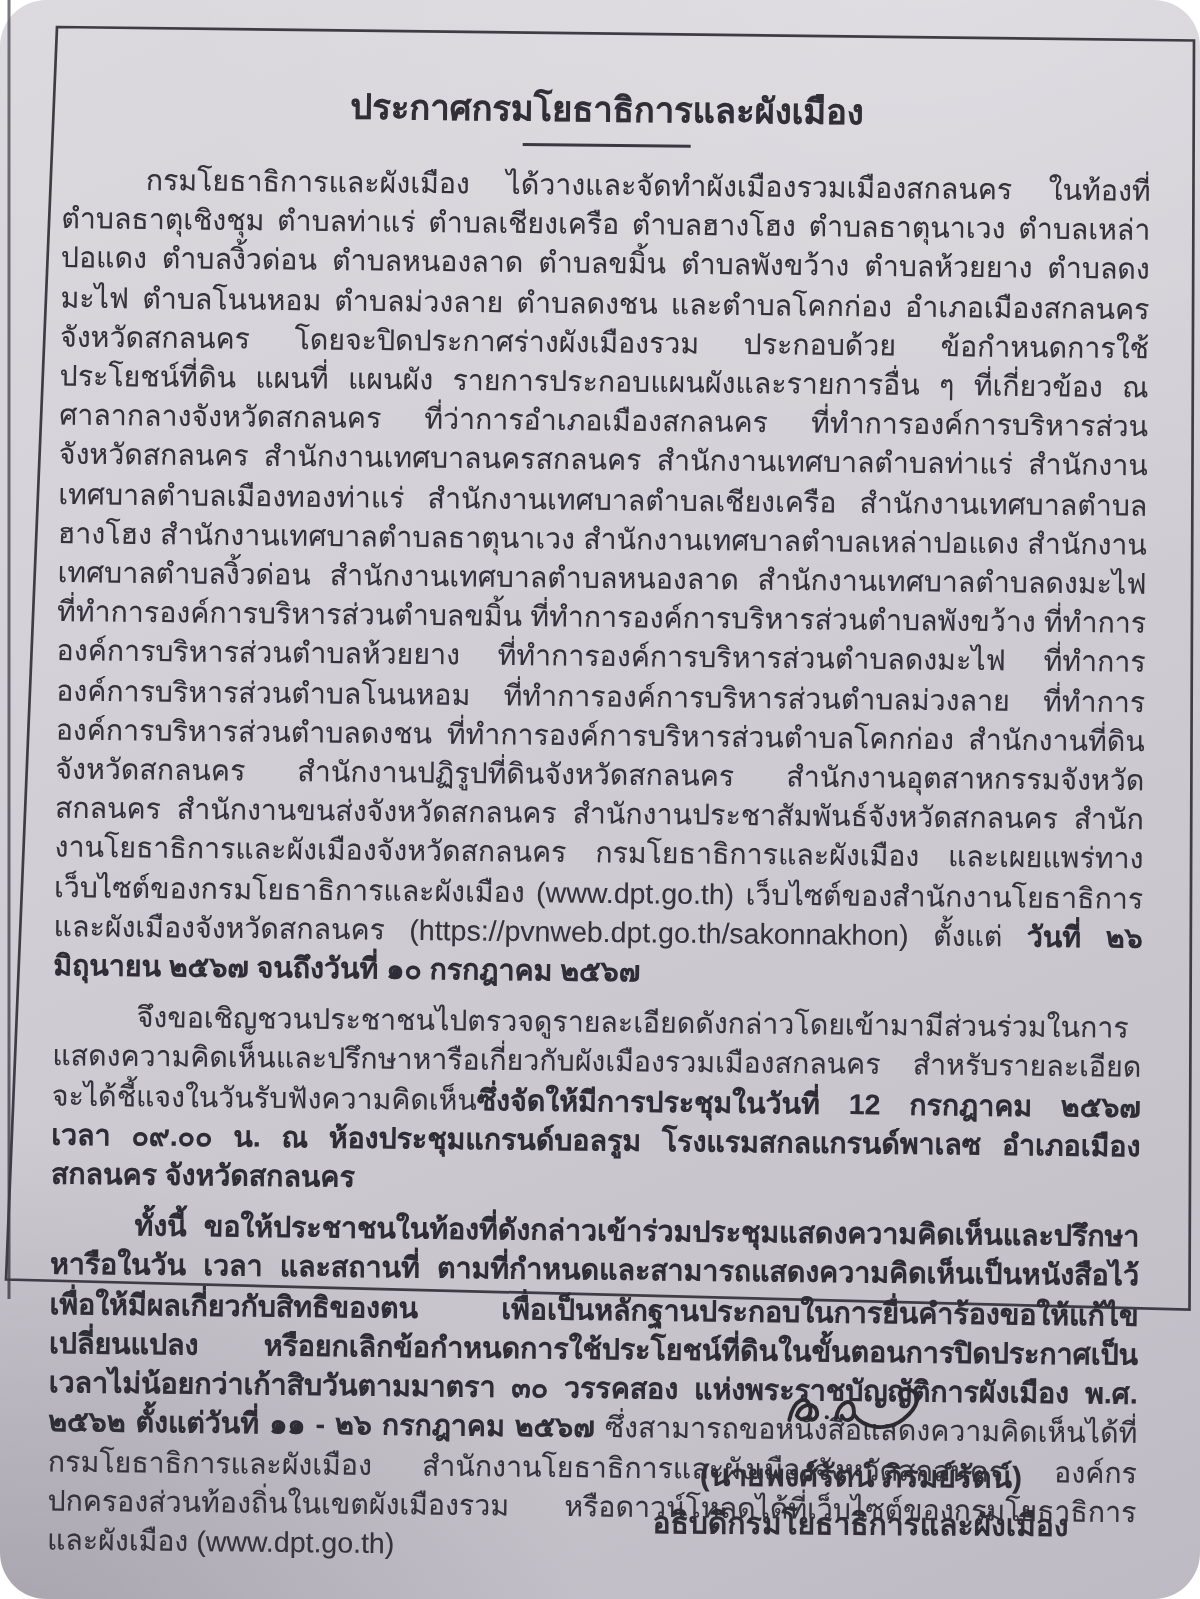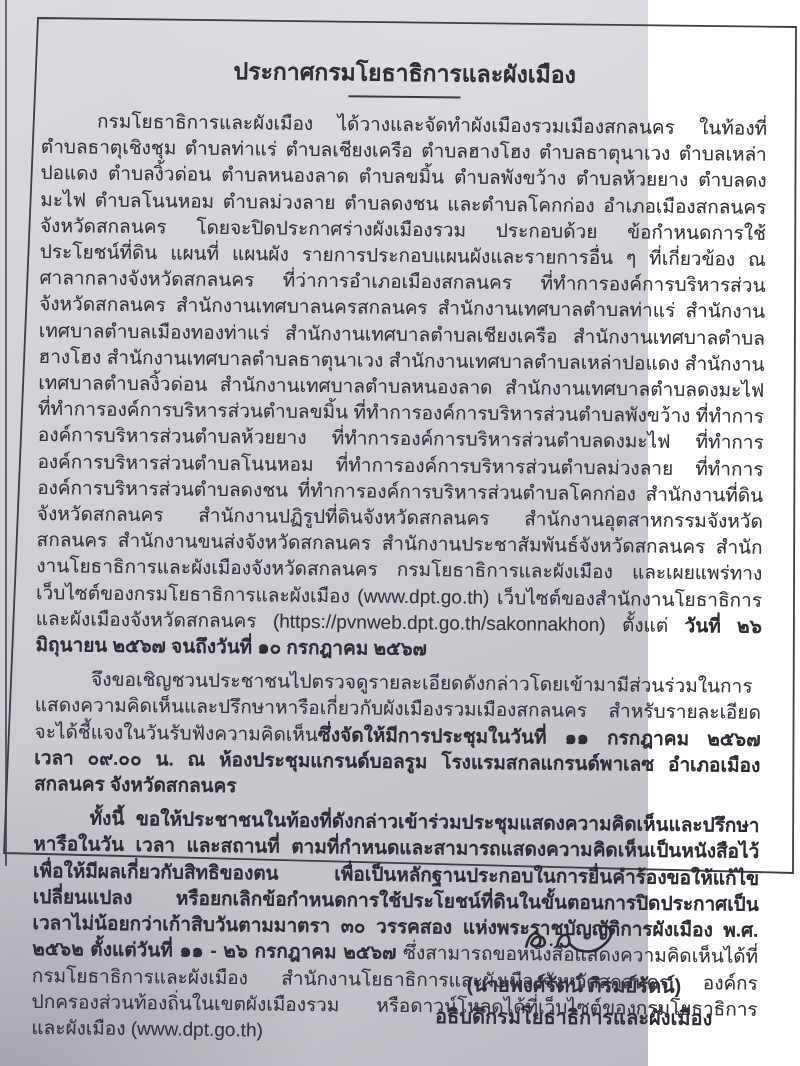--- a/index.html
+++ b/index.html
@@ -1,25 +1,26 @@
 <!DOCTYPE html>
 <html lang="th"><head>
 <meta charset="utf-8">
 <style>
   html,body{margin:0;padding:0;}
   body{
     width:800px;height:1066px;overflow:hidden;
     font-family:"Liberation Sans","DejaVu Sans",sans-serif;
   }
   .photo{
-    position:relative;width:648px;height:1066px;
+    position:relative;width:800px;height:1066px;
     background:
       radial-gradient(90% 60% at 0% 104%, rgba(82,78,90,.28), rgba(82,78,90,0) 55%),
       radial-gradient(120% 80% at 78% -6%, rgba(255,255,255,.22), rgba(255,255,255,0) 55%),
       linear-gradient(158deg,#dcd9df 0%,#d4d1d8 30%,#cdcad2 55%,#c6c3cb 78%,#bdbac3 100%);
+    border-radius: 31px;
   }
   
   .paper-edge{
     position:absolute;left:5px;top:0;width:2px;height:866px;
     background:linear-gradient(#4d4a55 0%,#3d3b45 70%,#34323c 100%);
     opacity:.75;filter:blur(.4px);
   }
   .frame-svg{position:absolute;left:0;top:0;}
   .doc-body{
     position:absolute;left:42px;top:46px;width:726px;
@@ -54,21 +55,21 @@
   <svg class="frame-svg" width="800" height="1066" viewBox="0 0 800 1066" aria-hidden="true">
     <polygon points="38,18 796,27 793,873 4,853" fill="none" stroke="#3e3d45" stroke-width="1.8"></polygon>
   </svg>
 
   <div class="doc-body">
     <h1 class="doc-title">ประกาศกรมโยธาธิการและผังเมือง</h1>
     <div class="title-rule"></div>
 
     <p class="para"><span class="run">กรมโยธาธิการและผังเมือง ได้วางและจัดทำผังเมืองรวมเมืองสกลนคร ในท้องที่ตำบลธาตุเชิงชุม ตำบลท่าแร่ ตำบลเชียงเครือ ตำบลฮางโฮง ตำบลธาตุนาเวง ตำบลเหล่าปอแดง ตำบลงิ้วด่อน ตำบลหนองลาด ตำบลขมิ้น ตำบลพังขว้าง ตำบลห้วยยาง ตำบลดงมะไฟ ตำบลโนนหอม ตำบลม่วงลาย ตำบลดงชน และตำบลโคกก่อง อำเภอเมืองสกลนคร จังหวัดสกลนคร โดยจะปิดประกาศร่างผังเมืองรวม ประกอบด้วย ข้อกำหนดการใช้ประโยชน์ที่ดิน แผนที่ แผนผัง รายการประกอบแผนผังและรายการอื่น ๆ ที่เกี่ยวข้อง ณ ศาลากลางจังหวัดสกลนคร ที่ว่าการอำเภอเมืองสกลนคร ที่ทำการองค์การบริหารส่วนจังหวัดสกลนคร สำนักงานเทศบาลนครสกลนคร สำนักงานเทศบาลตำบลท่าแร่ สำนักงานเทศบาลตำบลเมืองทองท่าแร่ สำนักงานเทศบาลตำบลเชียงเครือ สำนักงานเทศบาลตำบลฮางโฮง สำนักงานเทศบาลตำบลธาตุนาเวง สำนักงานเทศบาลตำบลเหล่าปอแดง สำนักงานเทศบาลตำบลงิ้วด่อน สำนักงานเทศบาลตำบลหนองลาด สำนักงานเทศบาลตำบลดงมะไฟ ที่ทำการองค์การบริหารส่วนตำบลขมิ้น ที่ทำการองค์การบริหารส่วนตำบลพังขว้าง ที่ทำการองค์การบริหารส่วนตำบลห้วยยาง ที่ทำการองค์การบริหารส่วนตำบลดงมะไฟ ที่ทำการองค์การบริหารส่วนตำบลโนนหอม ที่ทำการองค์การบริหารส่วนตำบลม่วงลาย ที่ทำการองค์การบริหารส่วนตำบลดงชน ที่ทำการองค์การบริหารส่วนตำบลโคกก่อง สำนักงานที่ดินจังหวัดสกลนคร สำนักงานปฏิรูปที่ดินจังหวัดสกลนคร สำนักงานอุตสาหกรรมจังหวัดสกลนคร สำนักงานขนส่งจังหวัดสกลนคร สำนักงานประชาสัมพันธ์จังหวัดสกลนคร สำนักงานโยธาธิการและผังเมืองจังหวัดสกลนคร กรมโยธาธิการและผังเมือง และเผยแพร่ทางเว็บไซต์ของกรมโยธาธิการและผังเมือง (www.dpt.go.th) เว็บไซต์ของสำนักงานโยธาธิการและผังเมืองจังหวัดสกลนคร (https://pvnweb.dpt.go.th/sakonnakhon) ตั้งแต่ </span><span class="run bold">วันที่ ๒๖ มิถุนายน ๒๕๖๗ จนถึงวันที่ ๑๐ กรกฎาคม ๒๕๖๗</span></p>
 
-    <p class="para"><span class="run">จึงขอเชิญชวนประชาชนไปตรวจดูรายละเอียดดังกล่าวโดยเข้ามามีส่วนร่วมในการแสดงความคิดเห็นและปรึกษาหารือเกี่ยวกับผังเมืองรวมเมืองสกลนคร สำหรับรายละเอียดจะได้ชี้แจงในวันรับฟังความคิดเห็น</span><span class="run bold">ซึ่งจัดให้มีการประชุมในวันที่ ๑๑ กรกฎาคม ๒๕๖๗ เวลา ๐๙.๐๐ น. ณ ห้องประชุมแกรนด์บอลรูม โรงแรมสกลแกรนด์พาเลซ อำเภอเมืองสกลนคร จังหวัดสกลนคร</span></p>
+    <p class="para"><span class="run">จึงขอเชิญชวนประชาชนไปตรวจดูรายละเอียดดังกล่าวโดยเข้ามามีส่วนร่วมในการแสดงความคิดเห็นและปรึกษาหารือเกี่ยวกับผังเมืองรวมเมืองสกลนคร สำหรับรายละเอียดจะได้ชี้แจงในวันรับฟังความคิดเห็น</span><span class="run bold">ซึ่งจัดให้มีการประชุมในวันที่ 12 กรกฎาคม ๒๕๖๗ เวลา ๐๙.๐๐ น. ณ ห้องประชุมแกรนด์บอลรูม โรงแรมสกลแกรนด์พาเลซ อำเภอเมืองสกลนคร จังหวัดสกลนคร</span></p>
 
     <p class="para"><span class="run bold">ทั้งนี้ ขอให้ประชาชนในท้องที่ดังกล่าวเข้าร่วมประชุมแสดงความคิดเห็นและปรึกษาหารือในวัน เวลา และสถานที่ ตามที่กำหนดและสามารถแสดงความคิดเห็นเป็นหนังสือไว้ เพื่อให้มีผลเกี่ยวกับสิทธิของตน เพื่อเป็นหลักฐานประกอบในการยื่นคำร้องขอให้แก้ไข เปลี่ยนแปลง หรือยกเลิกข้อกำหนดการใช้ประโยชน์ที่ดินในขั้นตอนการปิดประกาศเป็นเวลาไม่น้อยกว่าเก้าสิบวันตามมาตรา ๓๐ วรรคสอง แห่งพระราชบัญญัติการผังเมือง พ.ศ. ๒๕๖๒ ตั้งแต่วันที่ ๑๑ - ๒๖ กรกฎาคม ๒๕๖๗ </span><span class="run">ซึ่งสามารถขอหนังสือแสดงความคิดเห็นได้ที่กรมโยธาธิการและผังเมือง สำนักงานโยธาธิการและผังเมืองจังหวัดสกลนคร องค์กรปกครองส่วนท้องถิ่นในเขตผังเมืองรวม หรือดาวน์โหลดได้ที่เว็บไซต์ของกรมโยธาธิการและผังเมือง (www.dpt.go.th)</span></p>
   </div>
 
   <div class="sig-block">
     <svg class="sig-mark" width="112" height="44" viewBox="0 0 112 44" aria-hidden="true">
       <g fill="none" stroke="#2b2a31" stroke-width="2.6" stroke-linecap="round" stroke-linejoin="round">
         <path d="M8 31 C11 17, 20 13, 22 23 C23 30, 16 33, 13 28 C15 21, 23 18, 26 24 C28 29, 24 32, 21 30"></path>
         <circle cx="33" cy="29" r="1.4" fill="#2b2a31" stroke="none"></circle>
         <path d="M39 30 C41 18, 50 15, 51 24 C52 31, 45 33, 43 28"></path>

